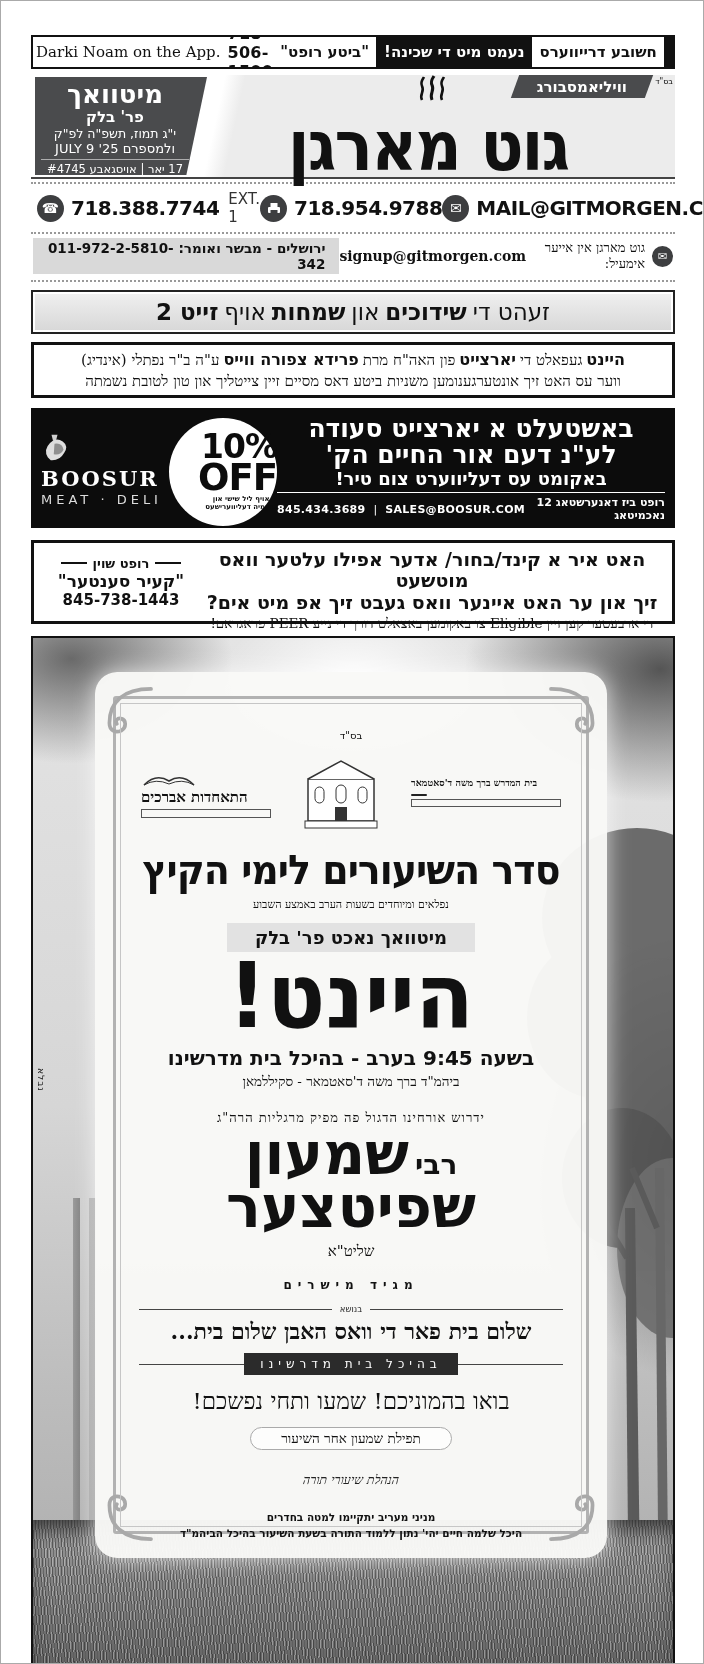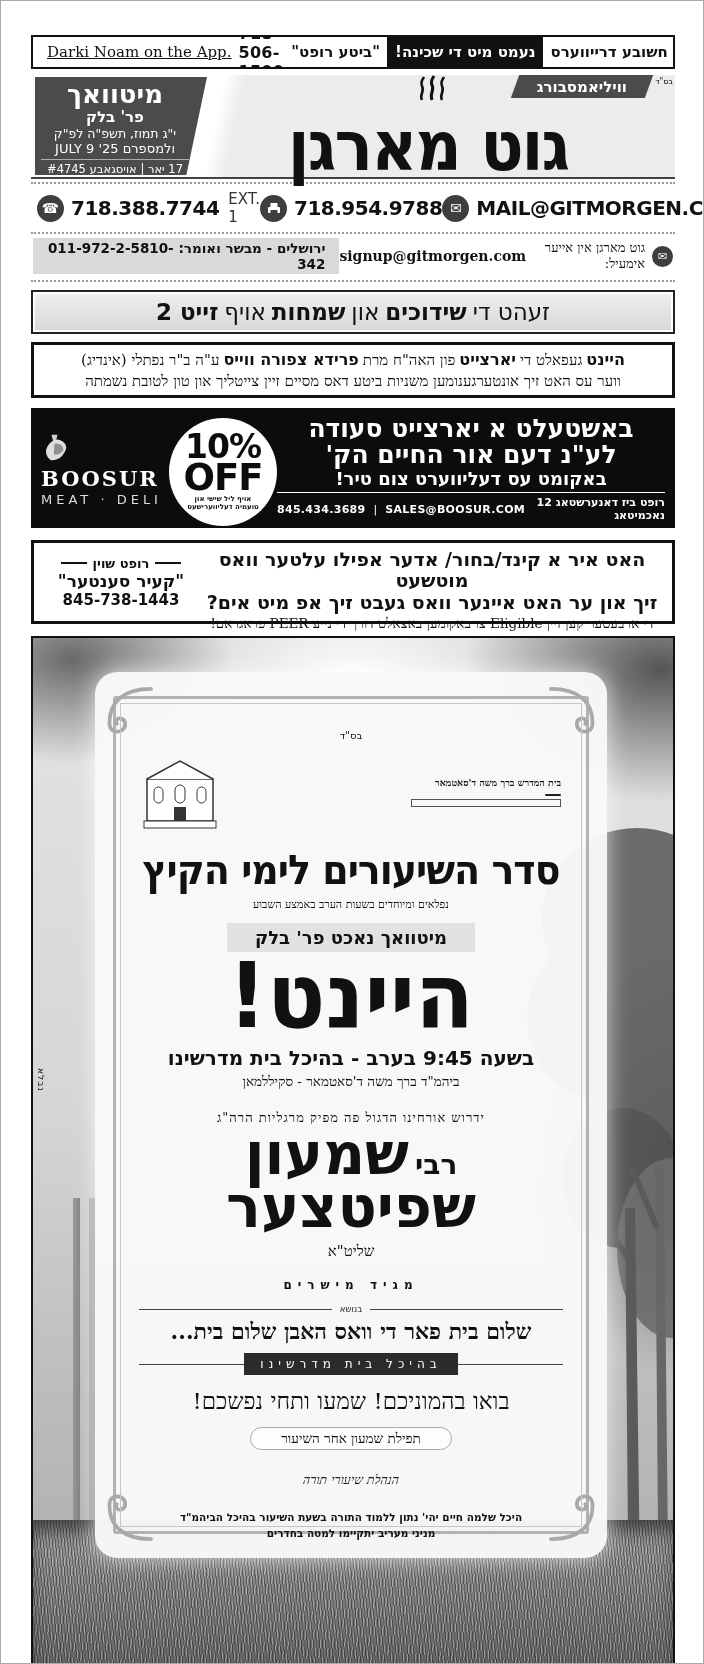--- a/index.html
+++ b/index.html
@@ -11,21 +11,21 @@
   }
   .content { position:absolute; left:30px; top:34px; width:644px; }
 
   
   .top-banner {
     border:2px solid #111; height:34px;
     display:flex; align-items:stretch; gap:7px;
     font-size:15px; overflow:hidden;
   }
   .top-banner > * { display:flex; align-items:center; }
-  .tb-app { font-family:"DejaVu Serif", serif; padding-left:14px; white-space:nowrap;text-decoration:underline; }
+  .tb-app { font-family:"DejaVu Serif", serif; padding-left:3px; white-space:nowrap; }
   .tb-phone { font-weight:bold; font-size:16px; letter-spacing:.3px; }
   .tb-heb { direction:rtl; font-weight:bold; white-space:nowrap; }
   .tb-black { background:#111; color:#fff; padding:0 8px; }
   .tb-last { margin-left:auto; }
 
   
   .header { position:relative; height:104px; margin-top:6px;
     background:linear-gradient(102deg,#fff 0 190px,#ececec 210px 100%);
     border-bottom:2px solid #444; }
   .date-box {
@@ -85,21 +85,21 @@
 
   
   .boosur { background:#0c0c0c; color:#fff; margin-top:10px; height:120px;
     position:relative; display:flex; padding:8px 10px 4px; }
   .bs-logo { width:128px; display:flex; flex-direction:column; align-items:flex-start;
     justify-content:center; gap:1px; }
   .bs-brand { font-family:"DejaVu Serif",serif; font-weight:bold; font-size:21px;
     letter-spacing:2px; }
   .bs-sub { font-size:13px; letter-spacing:4px; color:#ddd; }
   .bs-circle { width:108px; height:108px; border-radius:50%; background:#fff; color:#0c0c0c;
-    display:flex; flex-direction:column; align-items:center; justify-content:center;
+    display:flex; flex-direction:column; align-items:flex-end; justify-content:center;
     line-height:.9; flex:none; margin-top:2px; }
   .bs-pct { font-weight:900; font-size:33px; letter-spacing:-1px; }
   .bs-off { font-weight:900; font-size:37px; letter-spacing:-1px; }
   .bs-note { font-size:7px; font-weight:bold; direction:rtl; line-height:1.25; text-align:center; }
   .bs-main { flex:1; display:flex; flex-direction:column; align-items:center; direction:rtl; }
   .bs-l1 { font-weight:900; font-size:25px; line-height:1.05; }
   .bs-l2 { font-weight:900; font-size:25px; line-height:1.05; }
   .bs-l3 { font-weight:bold; font-size:18px; line-height:1.15; }
   .bs-contact { display:flex; direction:rtl; gap:8px; align-items:center;
     border-top:1px solid #fff; margin-top:3px; padding-top:3px; font-size:11px; }
@@ -147,21 +147,21 @@
   .scroll { position:absolute; width:52px; height:52px; }
   .scroll.tl { left:-14px; top:-16px; }
   .scroll.tr { right:-14px; top:-16px; transform:scaleX(-1); }
   .scroll.bl { left:-14px; bottom:-14px; transform:scaleY(-1); }
   .scroll.br { right:-14px; bottom:-14px; transform:scale(-1,-1); }
   .flyer-content { position:absolute; inset:0; padding:58px 44px 0; text-align:center;
     direction:rtl; }
   .fc-bsd { font-size:10px; }
   .logos { display:flex; direction:ltr; justify-content:space-between; align-items:center;
     margin-top:10px; padding:0 2px; height:86px; }
-  .logo { display:flex; flex-direction:column; align-items:flex-end; }
+  .logo { display:flex; flex-direction:column; align-items:flex-start; }
   .logo-name { font-family:"DejaVu Serif",serif; font-weight:bold; font-size:15px;
     direction:rtl; white-space:nowrap; }
   .logo-strip { border:1px solid #555; height:9px; width:130px; margin-top:3px; }
   .logo-arch { font-family:"DejaVu Serif",serif; font-weight:bold; font-size:9.5px;
     direction:rtl; white-space:nowrap; transform:translateY(-4px); }
   .logo-pill { background:#222; color:#fff; font-size:6px; padding:1px 8px; border-radius:5px;
     margin-top:2px; }
   .logo-strip2 { border:1px solid #555; height:8px; width:150px; margin-top:3px; }
   .fc-title { font-weight:900; font-size:38px; letter-spacing:-1px; margin-top:14px;
     transform:scaleY(1.08); line-height:1; white-space:nowrap; }
@@ -351,20 +351,28 @@
         <svg class="scroll br" viewBox="0 0 70 70">
           <path d="M66 8 C28 8 10 26 10 54 C10 64 18 68 26 64 C33 60 33 50 26 48 C21 46 17 51 20 55" fill="none" stroke="#a9a9a9" stroke-width="5" stroke-linecap="round"></path>
         </svg>
       </div>
 
       <div class="flyer-content">
         <div class="fc-bsd">בס"ד</div>
 
         <div class="logos">
           <div class="logo">
+            <svg width="56" height="18" viewBox="0 0 56 18">
+              <path d="M3 15 Q15 3 28 11 Q41 3 53 15" fill="none" stroke="#333" stroke-width="1.6"></path>
+              <path d="M3 15 Q15 8 28 14 Q41 8 53 15" fill="none" stroke="#333" stroke-width="1"></path>
+            </svg>
+            <div class="logo-name">התאחדות אברכים</div>
+            <div class="logo-strip"></div>
+          </div>
+          <div class="logo">
             <svg width="78" height="74" viewBox="0 0 78 74">
               <rect x="6" y="22" width="66" height="42" fill="#fff" stroke="#333" stroke-width="1.5"></rect>
               <path d="M6 22 L39 4 L72 22" fill="#fff" stroke="#333" stroke-width="1.5"></path>
               <rect x="13" y="30" width="9" height="16" rx="4.5" fill="none" stroke="#333"></rect>
               <rect x="34" y="28" width="10" height="18" rx="5" fill="none" stroke="#333"></rect>
               <rect x="56" y="30" width="9" height="16" rx="4.5" fill="none" stroke="#333"></rect>
               <rect x="33" y="50" width="12" height="14" fill="#333"></rect>
               <rect x="3" y="64" width="72" height="7" fill="#fff" stroke="#333"></rect>
             </svg>
           </div>
@@ -392,20 +400,20 @@
             <span>בנושא</span>
           </div>
         <div class="fc-topic">שלום בית פאר די וואס האבן שלום בית...</div>
         <div class="fc-loc">
             <span>בהיכל בית מדרשינו</span>
           </div>
         <div class="fc-come">בואו בהמוניכם! שמעו ותחי נפשכם!</div>
         <div><span class="fc-maariv">תפילת שמעון אחר השיעור</span></div>
         <div class="fc-sign">הנהלת שיעורי תורה</div>
         <div class="fc-notes">
+          <div>מניני מעריב יתקיימו למטה בחדרים</div>
           <div>היכל שלמה חיים יהי' נתון ללמוד התורה בשעת השיעור בהיכל הביהמ"ד</div>
-          <div>מניני מעריב יתקיימו למטה בחדרים</div>
         </div>
       </div>
     </div>
   </div>
 
 </div>
 
 </body></html>

